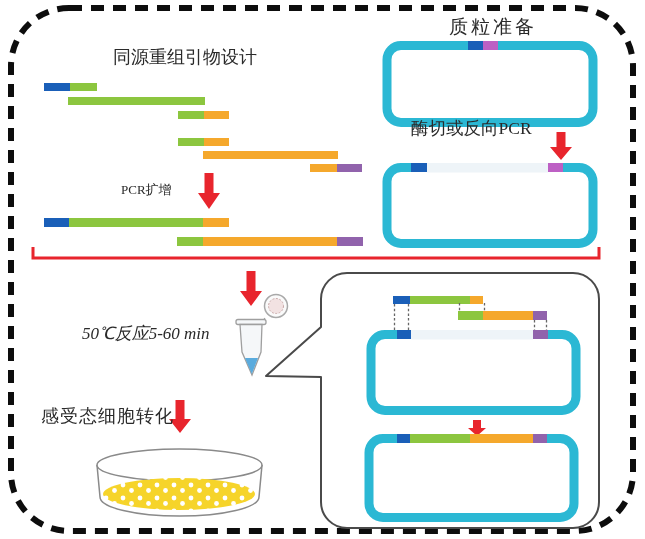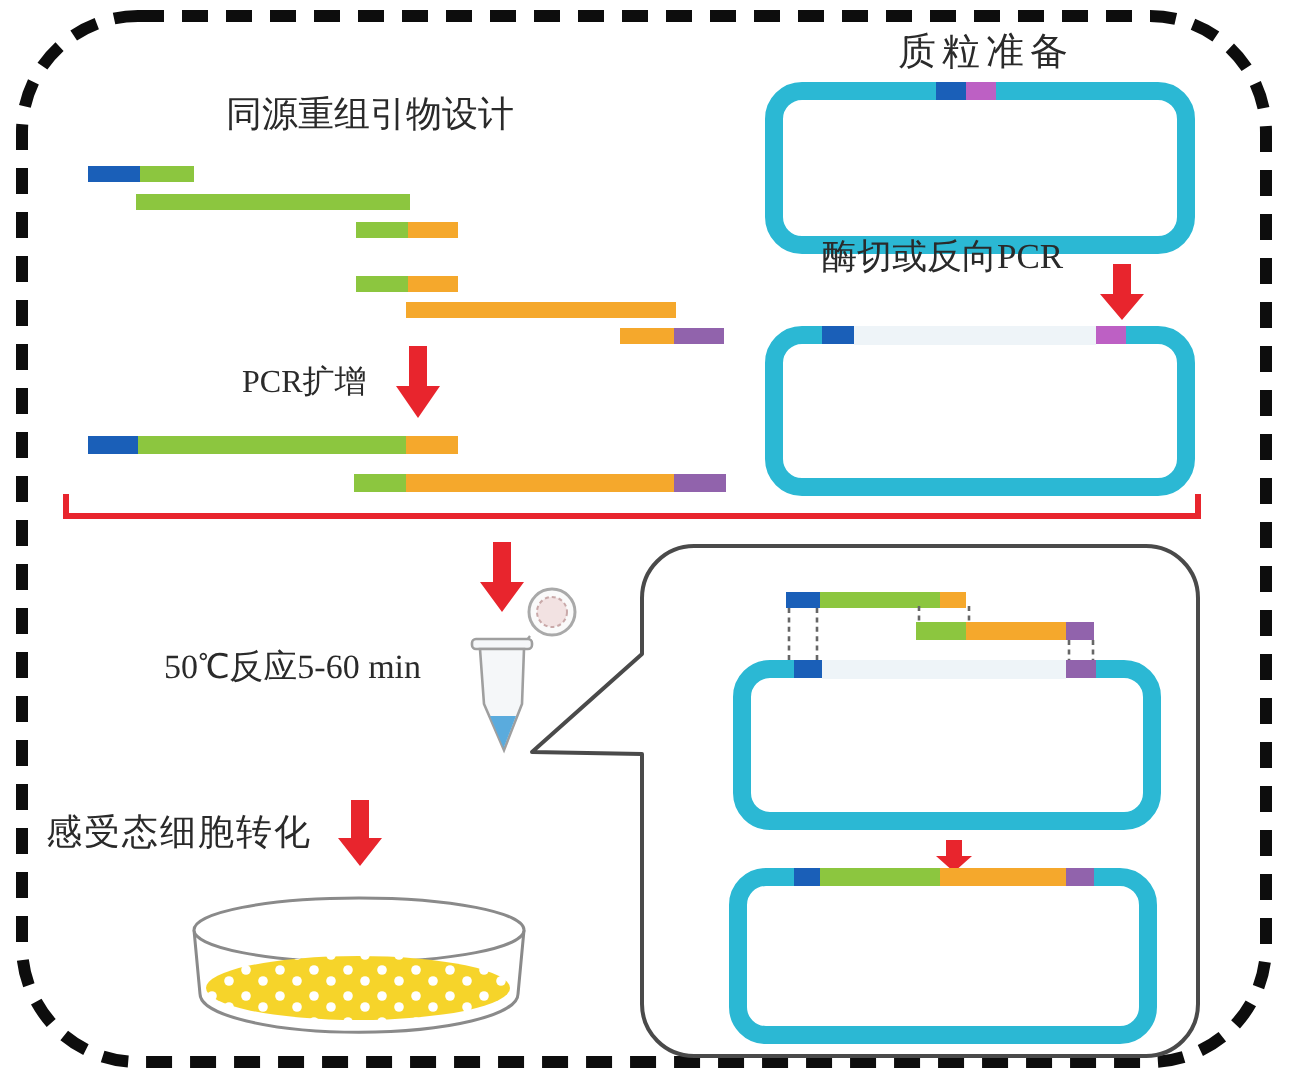--- a/index.html
+++ b/index.html
@@ -5,23 +5,23 @@
   html,body{margin:0;padding:0;background:#ffffff;}
   .canvas{
     position:relative;width:645px;height:539px;background:#ffffff;overflow:hidden;
     font-family:"Liberation Serif", serif;color:var(--c-text,#2a2a2a);
   }
   .art{position:absolute;left:0;top:0;width:645px;height:539px;}
   .lbl{position:absolute;white-space:nowrap;line-height:1.15;color:var(--c-text,#2a2a2a);}
   .lbl-primer{left:113px;top:47px;font-size:18px;}
   .lbl-plasmid{left:449px;top:16px;font-size:19px;letter-spacing:3px;}
   .lbl-digest{left:411px;top:118px;font-size:17.5px;}
-  .lbl-pcr{left:121px;top:183px;font-size:16px;}
-  .lbl-react{left:82px;top:324px;font-size:17px;}
-  .lbl-transform{left:23px;top:406px;font-size:18px;letter-spacing:1px;}
+  .lbl-pcr{left:121px;top:183px;font-size:13px;}
+  .lbl-react{left:82px;top:324px;font-size:17px;font-style:italic;}
+  .lbl-transform{left:41px;top:406px;font-size:18px;letter-spacing:1px;}
 
   
   .c-blue{fill:var(--c-blue,#1a5fb8);}
   .c-green{fill:var(--c-green,#8cc63f);}
   .c-orange{fill:var(--c-orange,#f5a82c);}
   .c-purple{fill:var(--c-purple,#9163ac);}
   .c-magenta{fill:var(--c-magenta,#bd60c4);}
   .c-red{fill:var(--c-red,#e8252d);}
   .plasmid{fill:none;stroke:var(--c-cyan,#2bb8d4);stroke-width:9;}
   .gap{fill:#eef4f8;}

